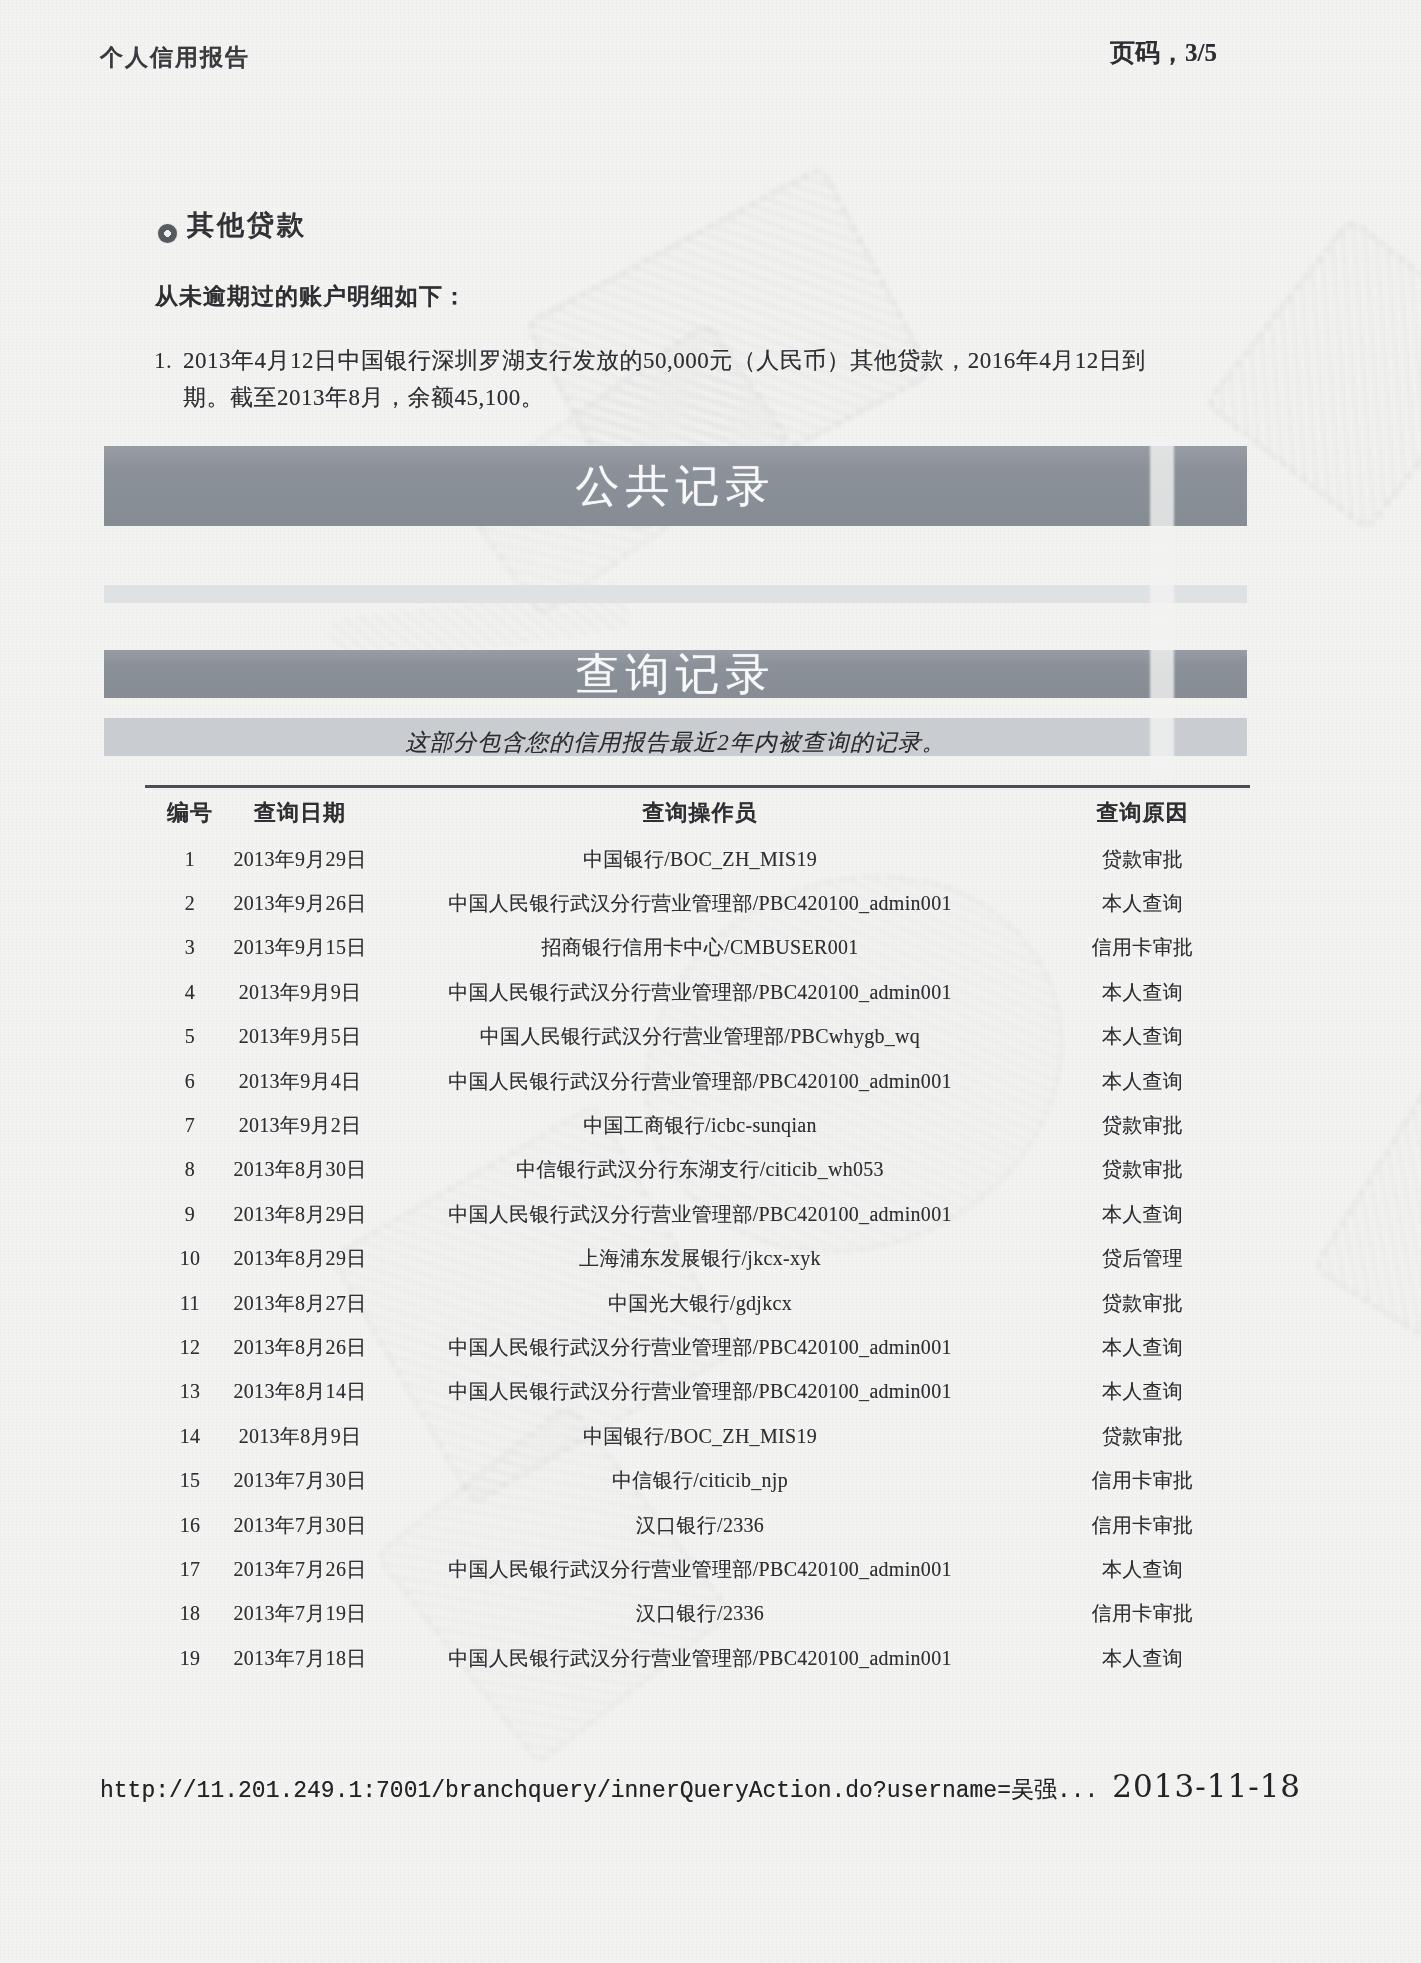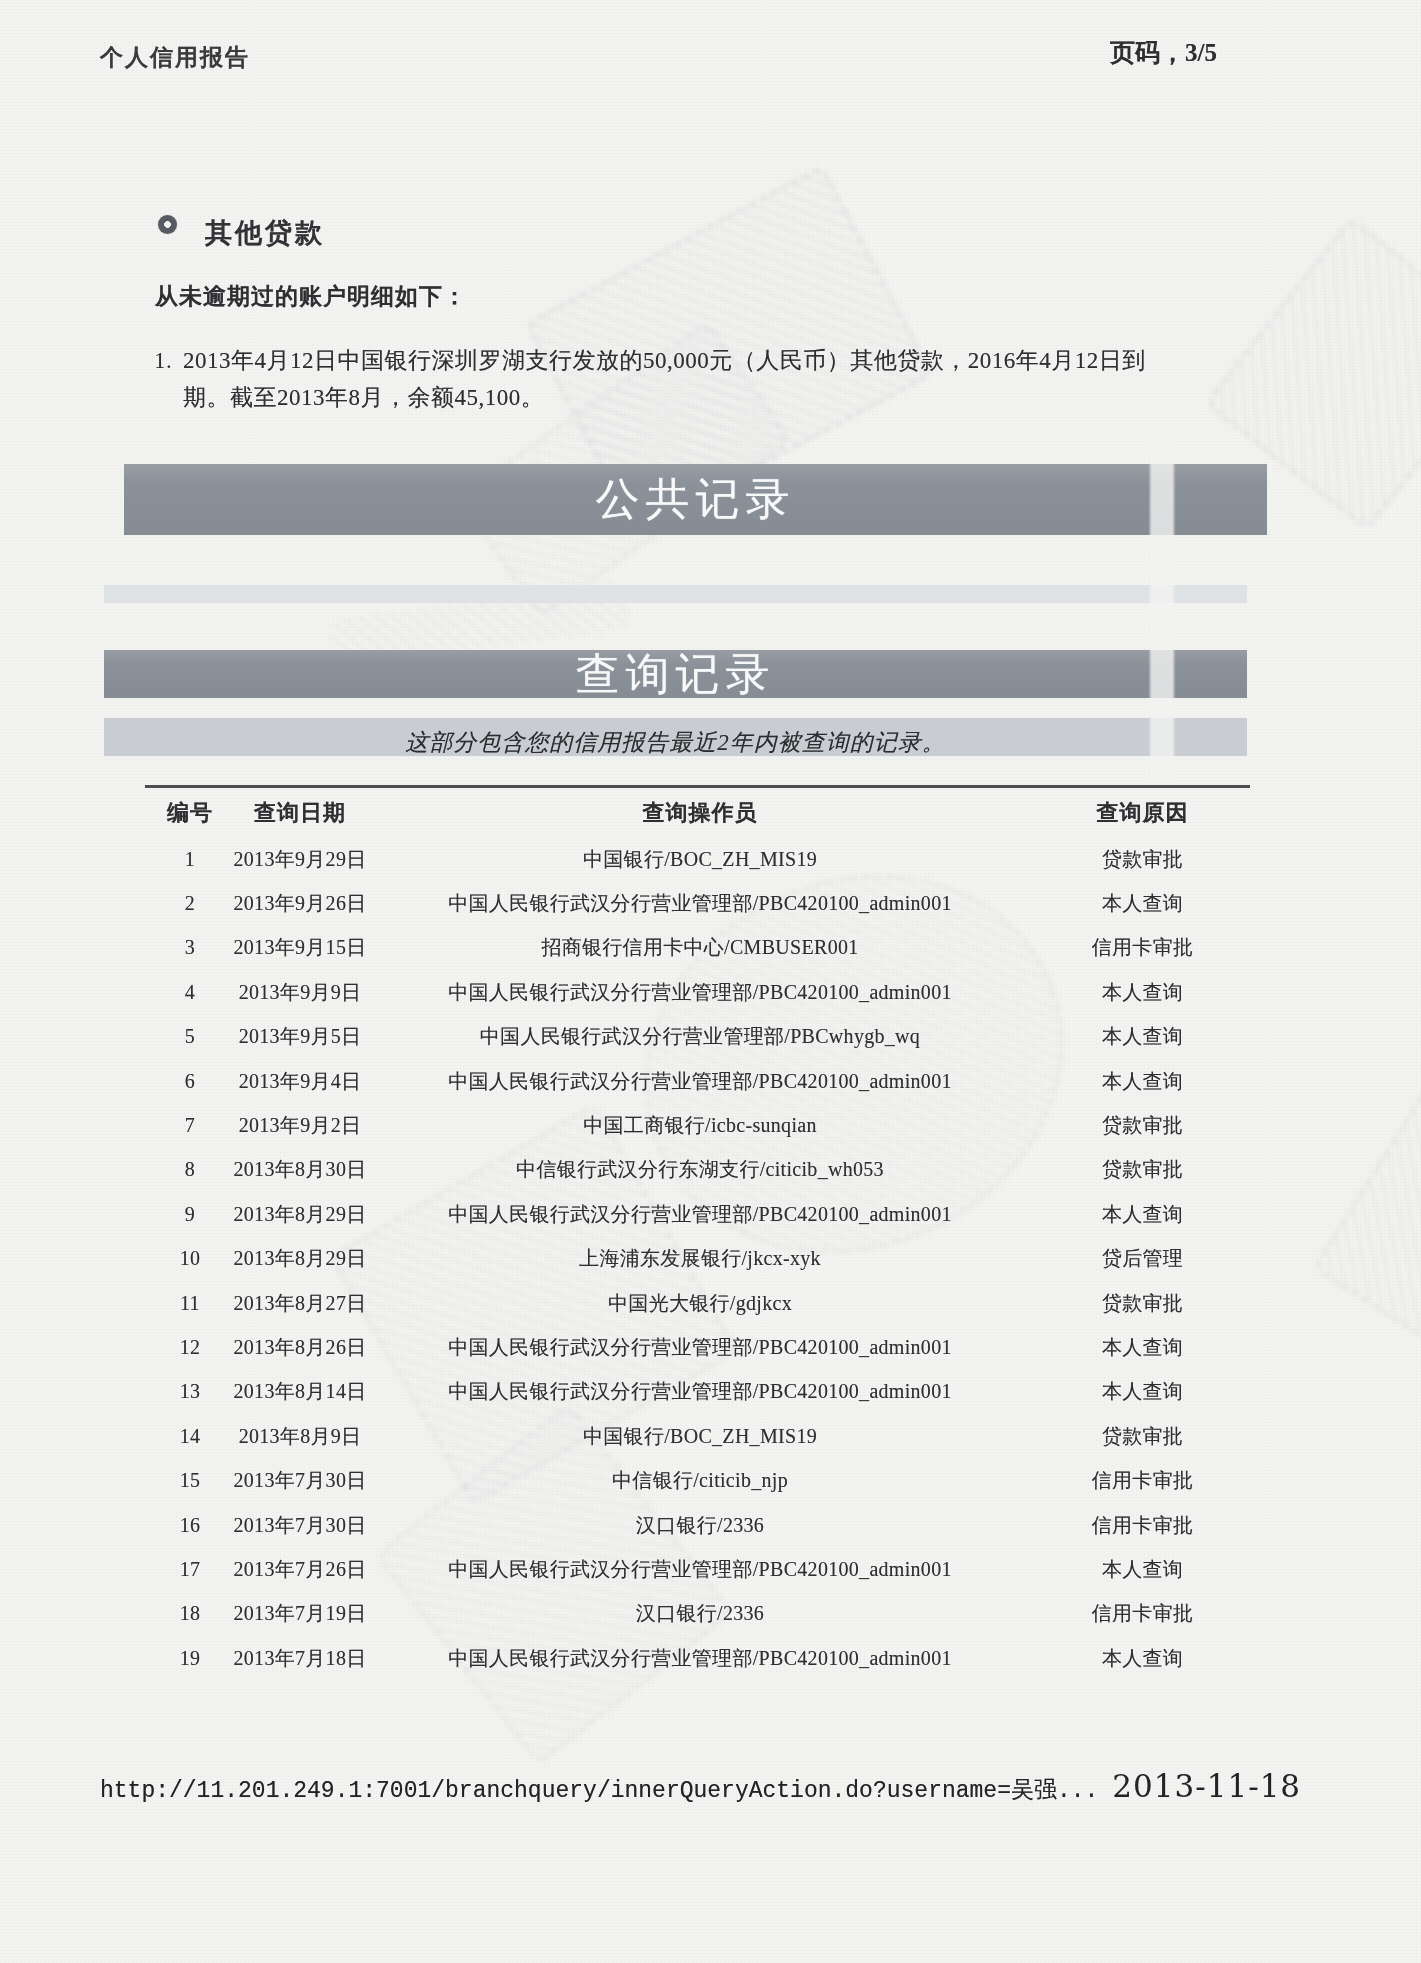--- a/index.html
+++ b/index.html
@@ -13,41 +13,41 @@
       repeating-linear-gradient(0deg, rgba(0,0,0,0.010) 0 1px, transparent 1px 3px);
     font-family:"Liberation Serif","DejaVu Serif",serif;
     color:#2f2f33;
     overflow:hidden;
   }
   .txt{position:absolute;white-space:nowrap;text-shadow:0 0 0.6px rgba(40,40,45,0.45);}
 
   .hdr-left{left:100px;top:42px;font-size:23px;font-weight:600;letter-spacing:2px;color:#3a3a3e;}
   .hdr-right{left:1110px;top:36px;font-size:25px;font-weight:600;color:#2e2e32;}
 
-  .sect{left:158px;top:215px;display:flex;align-items:flex-start;gap:28px;}
+  .sect{left:158px;top:207px;display:flex;align-items:flex-end;gap:10px;}
   .bullet{
     width:19px;height:19px;border-radius:50%;
     background:radial-gradient(circle at 50% 50%, #f0f0ee 0 3.5px, #565b61 3.5px 100%);
     box-shadow:0 0 1px rgba(0,0,0,.4);
     flex:0 0 auto;
   }
   .sect-label{font-size:27px;font-weight:600;letter-spacing:3px;color:#333337;text-shadow:0 0 0.6px rgba(40,40,45,0.5);}
 
   .intro{left:155px;top:281px;font-size:23px;font-weight:700;letter-spacing:1px;}
 
   .loan-item{position:absolute;left:154px;top:342px;font-size:23px;line-height:37px;letter-spacing:0.5px;}
   .loan-item .num{position:absolute;left:0;top:0;}
   .loan-item .l1{position:absolute;left:29px;top:0;white-space:nowrap;text-shadow:0 0 0.6px rgba(40,40,45,0.45);}
   .loan-item .l2{position:absolute;left:29px;top:37px;white-space:nowrap;text-shadow:0 0 0.6px rgba(40,40,45,0.45);}
 
   .banner{position:absolute;left:104px;width:1143px;background:linear-gradient(180deg,#989da4 0,#8b9198 30%,#868c93 100%);
     display:flex;align-items:center;justify-content:center;}
   .banner .bt{color:#f7f8f9;font-size:44px;letter-spacing:6px;font-family:"Liberation Sans","DejaVu Sans",sans-serif;
     text-shadow:0 0 1px rgba(255,255,255,.6);}
-  .banner1{top:464px;height:71px;margin-left:20px;}
+  .banner1{top:446px;height:80px;}
   .banner2{top:650px;height:48px;}
 
   .subband{position:absolute;left:104px;width:1143px;background:#c9cdd2;}
   .subband .it{font-style:italic;color:#2c2c30;text-shadow:0 0 0.6px rgba(40,40,45,0.4);white-space:nowrap;}
   .subband1{top:517px;height:68px;}
   .subband1 .it{position:absolute;left:66px;top:12px;font-size:23px;letter-spacing:0.5px;}
   .subband1b{position:absolute;left:104px;top:585px;width:1143px;height:18px;background:#dfe2e4;}
   .subband2{top:718px;height:38px;}
   .subband2 .it{position:absolute;left:0;right:0;top:9px;text-align:center;font-size:23px;letter-spacing:1px;}
 

